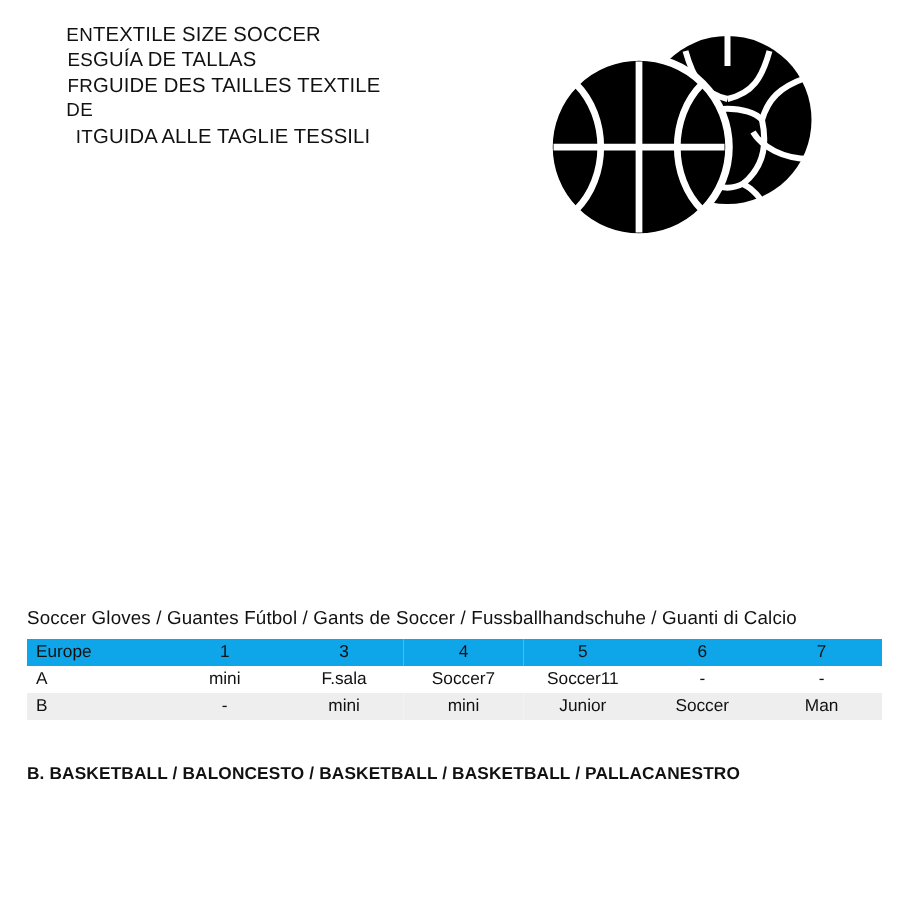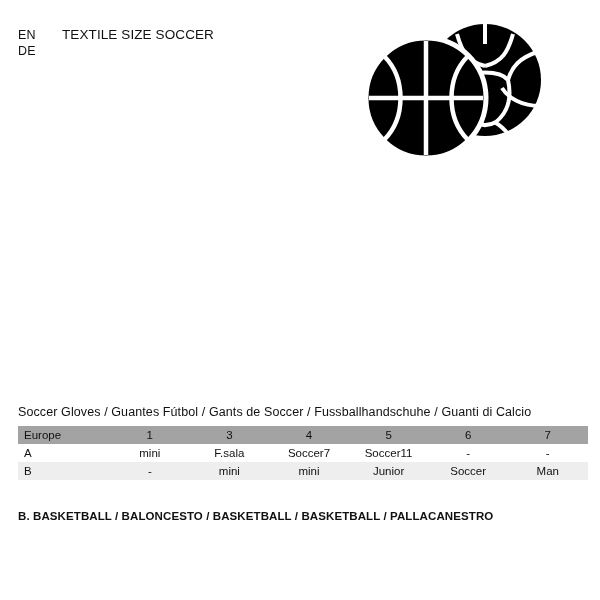--- a/index.html
+++ b/index.html
@@ -12,23 +12,24 @@
     background: #ffffff;
     font-family: "Liberation Sans", sans-serif;
     color: #1a1a1a;
     position: relative;
     overflow: hidden;
   }
 
   
   #lang-block {
     position: absolute;
-    top: 26px;
+    top: 14px;
     left: 18px;
     width: 330px;
+    text-align: right;
   }
   .lang-row {
     display: flex;
     align-items: baseline;
     height: 17px;
     line-height: 17px;
   }
   .lang-code {
     width: 44px;
     flex: 0 0 44px;
@@ -74,21 +75,21 @@
   }
   table.size-table td {
     font-size: 11.5px;
     color: #111;
     height: 16px;
     padding: 1px 0;
     text-align: center;
     vertical-align: middle;
   }
   table.size-table tr.head-row {
-    background: #a3a3a3;
+    background: #0ea5e9;
   }
   table.size-table tr.band-row {
     background: #eeeeee;
   }
   table.size-table td.row-label {
     text-align: left;
     padding-left: 6px;
   }
   .col-label { width: 86px; }
   .col-v     { width: 79.6px; }
@@ -111,21 +112,33 @@
 </style>
 </head>
 <body>
 
 <div id="lang-block">
   <div class="lang-row">
     <span class="lang-code">EN</span>
     <span class="lang-text">TEXTILE SIZE SOCCER</span>
   </div>
   <div class="lang-row">
+    <span class="lang-code">ES</span>
+    <span class="lang-text">GUÍA DE TALLAS</span>
+  </div>
+  <div class="lang-row">
+    <span class="lang-code">FR</span>
+    <span class="lang-text">GUIDE DES TAILLES TEXTILE</span>
+  </div>
+  <div class="lang-row">
     <span class="lang-code">DE</span>
+  </div>
+  <div class="lang-row">
+    <span class="lang-code">IT</span>
+    <span class="lang-text">GUIDA ALLE TAGLIE TESSILI</span>
   </div>
 </div>
 
 <div id="ball-art">
   <svg width="200" height="140" viewBox="0 0 200 140">
 
     <g>
       <circle cx="127" cy="58" r="56" fill="#000000"></circle>
 
       <path d="M127 2 L127 22" stroke="#ffffff" stroke-width="4" fill="none"></path>

